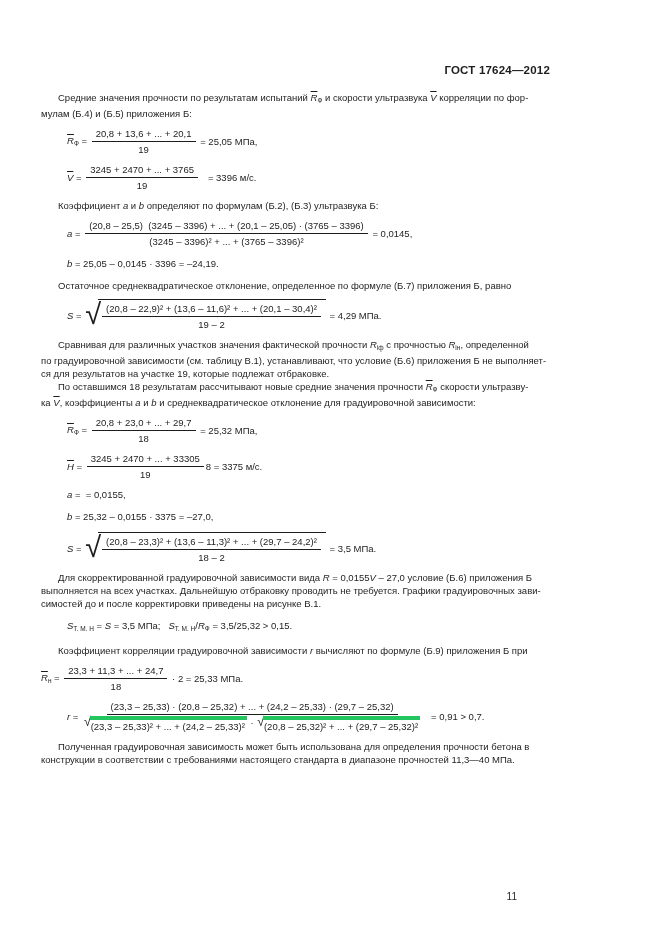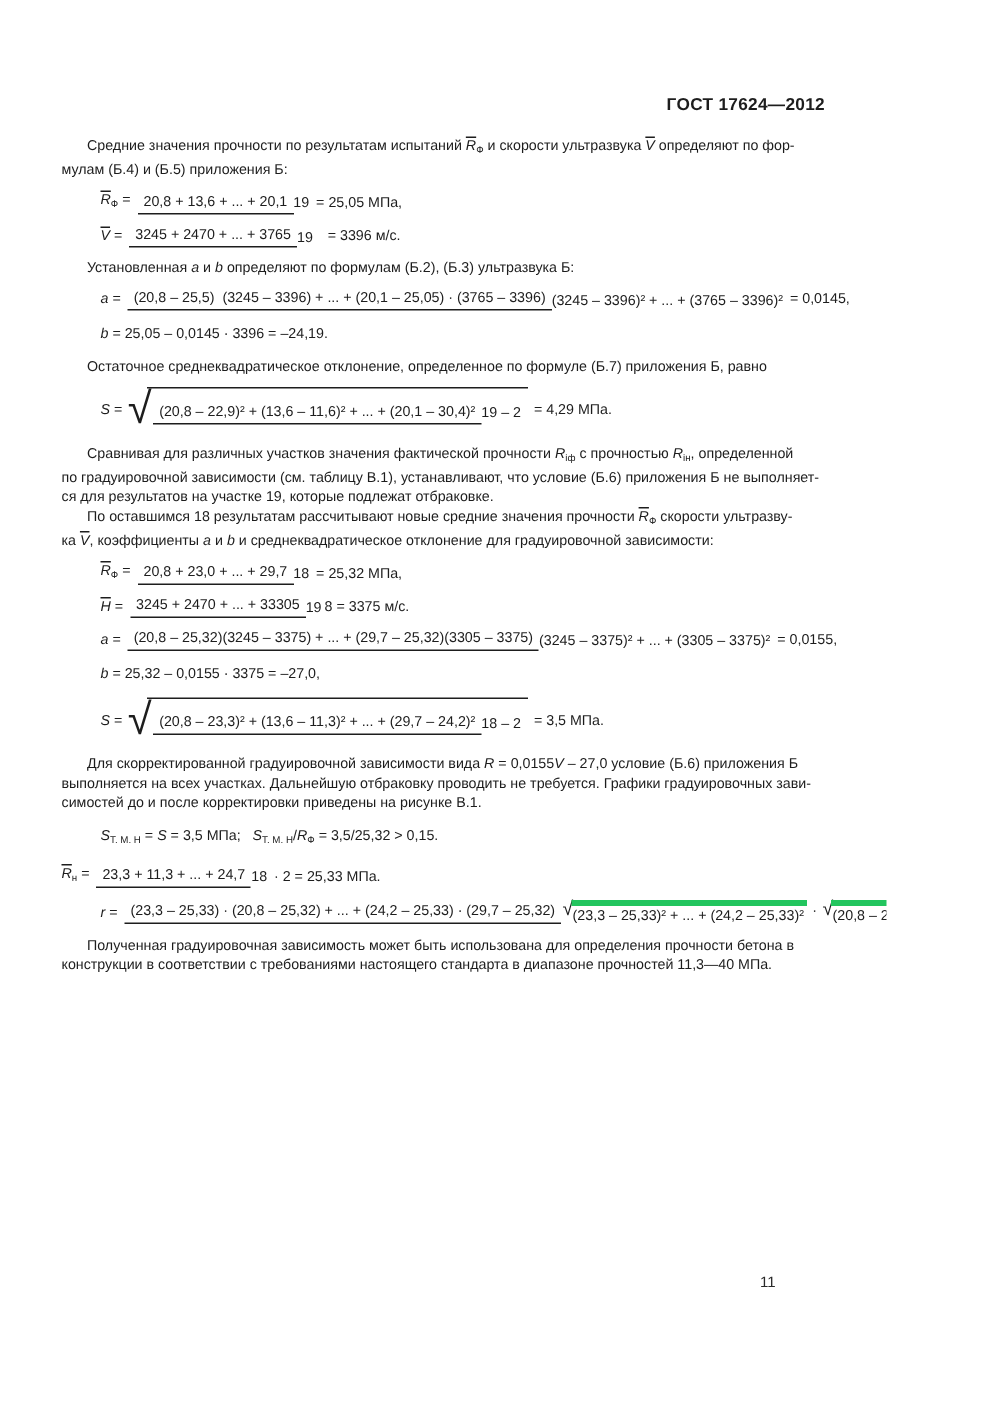--- a/index.html
+++ b/index.html
@@ -30,21 +30,21 @@
   }
   .fline.flush { margin-left:0; }
   .fplain { margin:9px 0 9px 26px; }
   .fline span, .fline i, .fline sub { white-space:pre; }
   .fplain span, .fplain i, .fplain sub { white-space:pre; }
   sub { font-size:6.5px; vertical-align:-2px; letter-spacing:0; }
   i { font-style:italic; }
   .ovl { font-style:italic; text-decoration:overline; }
   .frac {
     display:inline-flex;
-    flex-direction:row;
+    flex-direction:column;
     align-items:center;
     text-align:center;
     margin:0 2px;
   }
   .fnum { display:block; border-bottom:1px solid #1d1d1d; padding:0 4px 1px 4px; }
   .fden { display:block; padding-top:1px; }
   .broot { display:inline-flex; align-items:stretch; margin:0 1px; }
   .brad {
     font-size:29px; line-height:31px;
     align-self:flex-start;
@@ -54,43 +54,43 @@
   .bbody {
     border-top:1.2px solid #1d1d1d;
     display:flex; align-items:center;
     padding:2px 3px 0 2px;
   }
   .isqrt { display:inline-flex; align-items:flex-start; margin:0 1px; }
   .irad { font-size:13px; line-height:12px; margin-right:-1.5px; }
   .ivinc { border-top:4px solid #22c55e; padding:0 2px 0 1px; }
   .pagenum {
     position:absolute;
-    top:849px; right:74px;
+    top:890px; right:74px;
     font-size:10px;
     color:#2a2a2a;
   }
 </style>
 </head>
 <body>
 
 <div class="page">
   <div class="hdr">ГОСТ 17624—2012</div>
   <div>
-      <p class="para"><span>Средние значения прочности по результатам испытаний </span><i class="ovl">R</i><sub>Ф</sub><span> и скорости ультразвука </span><i class="ovl">V</i><span> определяют по фор-</span><br><span>мулам (Б.4) и (Б.5) приложения Б:</span></p>
+      <p class="para"><span>Средние значения прочности по результатам испытаний </span><i class="ovl">R</i><sub>Ф</sub><span> и скорости ультразвука </span><i class="ovl">V</i><span> корреляции по фор-</span><br><span>мулам (Б.4) и (Б.5) приложения Б:</span></p>
       <div class="fline">
         <span><i class="ovl">R</i><sub>Ф</sub><span> = </span></span>
         <span class="frac"><span class="fnum"><span>20,8 + 13,6 + ... + 20,1</span></span><span class="fden"><span>19</span></span></span>
         <span><span> = 25,05 МПа,</span></span>
       </div>
       <div class="fline">
         <span><i class="ovl">V</i><span> = </span></span>
         <span class="frac"><span class="fnum"><span>3245 + 2470 + ... + 3765</span></span><span class="fden"><span>19</span></span></span>
         <span><span>   = 3396 м/с.</span></span>
       </div>
-      <p class="para"><span>Установленная </span><i>a</i><span> и </span><i>b</i><span> определяют по формулам (Б.2), (Б.3) ультразвука Б:</span></p>
+      <p class="para"><span>Коэффициент </span><i>a</i><span> и </span><i>b</i><span> определяют по формулам (Б.2), (Б.3) ультразвука Б:</span></p>
       <div class="fline">
         <span><i>a</i><span> = </span></span>
         <span class="frac"><span class="fnum"><span>(20,8 – 25,5)  (3245 – 3396) + ... + (20,1 – 25,05) · (3765 – 3396)</span></span><span class="fden"><span>(3245 – 3396)² + ... + (3765 – 3396)²</span></span></span>
         <span><span> = 0,0145,</span></span>
       </div>
       <div class="fplain"><i>b</i><span> = 25,05 – 0,0145 · 3396 = –24,19.</span></div>
       <p class="para"><span>Остаточное среднеквадратическое отклонение, определенное по формуле (Б.7) приложения Б, равно</span></p>
       <div class="fline">
         <span><i>S</i><span> = </span></span>
         <span class="broot"><span class="brad">√</span><span class="bbody"><span class="frac"><span class="fnum"><span>(20,8 – 22,9)² + (13,6 – 11,6)² + ... + (20,1 – 30,4)²</span></span><span class="fden"><span>19 – 2</span></span></span></span></span>
@@ -103,31 +103,31 @@
         <span class="frac"><span class="fnum"><span>20,8 + 23,0 + ... + 29,7</span></span><span class="fden"><span>18</span></span></span>
         <span><span> = 25,32 МПа,</span></span>
       </div>
       <div class="fline">
         <span><i class="ovl">H</i><span> = </span></span>
         <span class="frac"><span class="fnum"><span>3245 + 2470 + ... + 33305</span></span><span class="fden"><span>19</span></span></span>
         <span><span>8 = 3375 м/с.</span></span>
       </div>
       <div class="fline">
         <span><i>a</i><span> = </span></span>
-        <span class="frac"><span class="fnum"><span>(20,8 – 25,32)(3245 – 3375) + ... + (29,7 – 25,32)(3305 – 3375)</span></span><span class="fden"><span>(3245 – 3375)² + ... + (3305 – 3375)²</span></span></span>
         <span><span> = 0,0155,</span></span>
       </div>
       <div class="fplain"><i>b</i><span> = 25,32 – 0,0155 · 3375 = –27,0,</span></div>
       <div class="fline">
         <span><i>S</i><span> = </span></span>
         <span class="broot"><span class="brad">√</span><span class="bbody"><span class="frac"><span class="fnum"><span>(20,8 – 23,3)² + (13,6 – 11,3)² + ... + (29,7 – 24,2)²</span></span><span class="fden"><span>18 – 2</span></span></span></span></span>
         <span><span> = 3,5 МПа.</span></span>
       </div>
       <p class="para"><span>Для скорректированной градуировочной зависимости вида </span><i>R</i><span> = 0,0155</span><i>V</i><span> – 27,0 условие (Б.6) приложения Б</span><br><span>выполняется на всех участках. Дальнейшую отбраковку проводить не требуется. Графики градуировочных зави-</span><br><span>симостей до и после корректировки приведены на рисунке В.1.</span></p>
       <div class="fplain"><i>S</i><sub>Т. М. Н</sub><span> = </span><i>S</i><span> = 3,5 МПа;   </span><i>S</i><sub>Т. М. Н</sub><span>/</span><i>R</i><sub>Ф</sub><span> = 3,5/25,32 &gt; 0,15.</span></div>
+      <p class="para"><span>Коэффициент корреляции градуировочной зависимости </span><i>r</i><span> вычисляют по формуле (Б.9) приложения Б при</span></p>
       <div class="fline flush">
         <span><i class="ovl">R</i><sub>н</sub><span> = </span></span>
         <span class="frac"><span class="fnum"><span>23,3 + 11,3 + ... + 24,7</span></span><span class="fden"><span>18</span></span></span>
         <span><span> · 2 = 25,33 МПа.</span></span>
       </div>
       <div class="fline">
         <span><i>r</i><span> = </span></span>
         <span class="frac"><span class="fnum"><span>(23,3 – 25,33) · (20,8 – 25,32) + ... + (24,2 – 25,33) · (29,7 – 25,32)</span></span><span class="fden"><span class="isqrt"><span class="irad">√</span><span class="ivinc">(23,3 – 25,33)² + ... + (24,2 – 25,33)²</span></span><span> · </span><span class="isqrt"><span class="irad">√</span><span class="ivinc">(20,8 – 25,32)² + ... + (29,7 – 25,32)²</span></span></span></span>
         <span><span>   = 0,91 &gt; 0,7.</span></span>
       </div>

